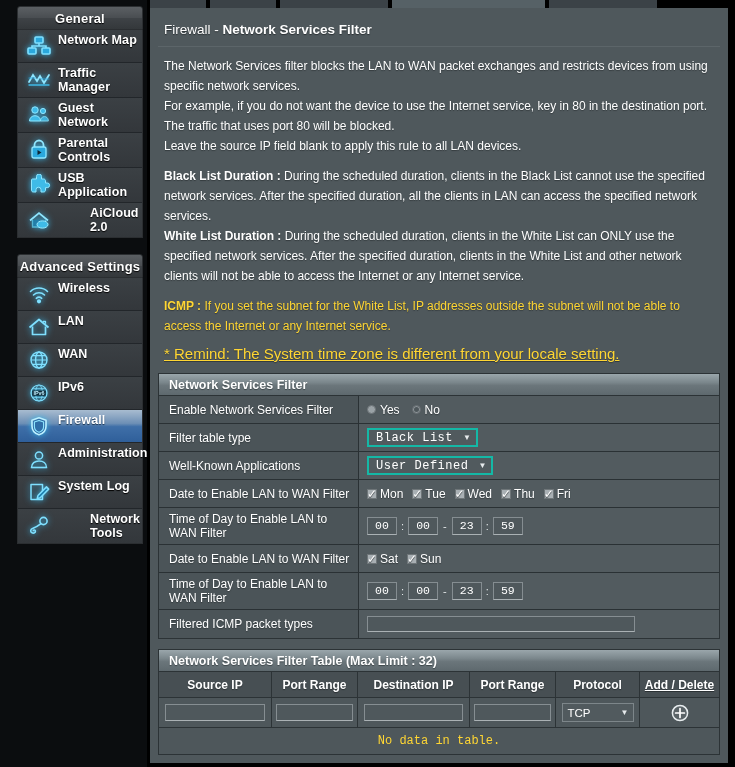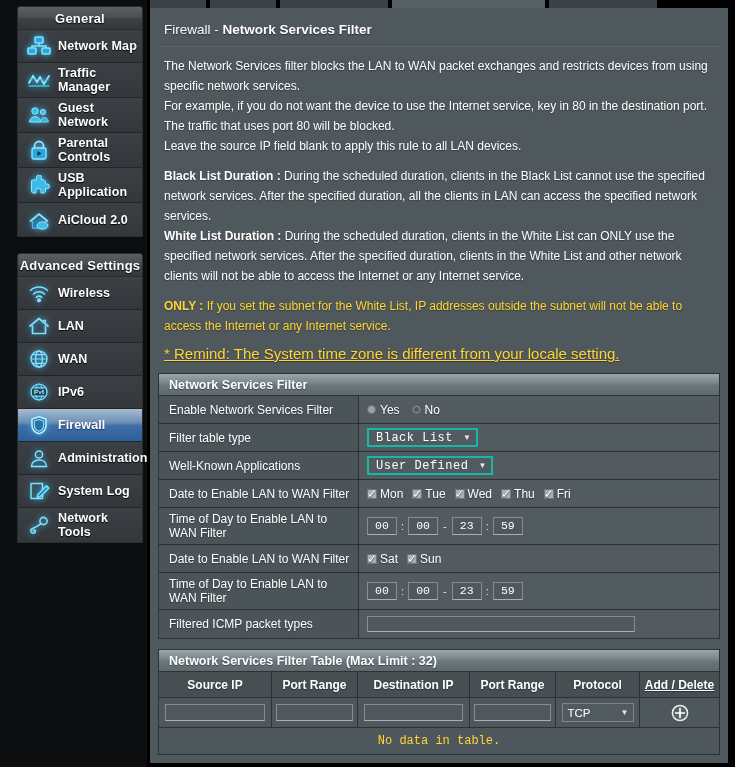--- a/index.html
+++ b/index.html
@@ -30,28 +30,28 @@
     text-shadow: 0 1px 1px #000;
     letter-spacing: .2px;
   }
   .nav-list {
     border-left: 1px solid #2b2e31;
     border-right: 1px solid #2b2e31;
     border-bottom: 1px solid #2b2e31;
     background: #2f3337;
   }
   .nav-item {
-    display: flex; align-items: center;
+    display: flex; align-items: flex-start;
     min-height: 33px;
     padding: 3px 4px 3px 6px;
     border-bottom: 1px solid #22262a;
     background: linear-gradient(to bottom, #3b4044 0%, #33373b 100%);
     cursor: pointer;
   }
-  .nav-item:last-child { border-bottom: none; }
+  .nav-item:last-child { border-bottom: none; gap: 32px; }
   .nav-item.active {
     background: linear-gradient(to bottom, #a8bcd0 0%, #6d8fb5 42%, #3f6fa8 52%, #2f5f9a 100%);
   }
   .nav-item.active .nav-label { color: #ffffff; text-shadow: 0 1px 1px #16314f; }
   .nav-ico {
     width: 30px; min-width: 30px; height: 26px;
     display: flex; align-items: center; justify-content: center;
     margin-right: 4px;
   }
   .nav-ico svg { display: block; filter: drop-shadow(0 0 3px #39b6e8); }
@@ -434,21 +434,21 @@
 
     <div class="desc">
       <p>The Network Services filter blocks the LAN to WAN packet exchanges and restricts devices from using specific network services.</p>
       <p>For example, if you do not want the device to use the Internet service, key in 80 in the destination port. The traffic that uses port 80 will be blocked.</p>
       <p>Leave the source IP field blank to apply this rule to all LAN devices.</p>
 
       <p class="gap"><b>Black List Duration :</b><span> During the scheduled duration, clients in the Black List cannot use the specified network services. After the specified duration, all the clients in LAN can access the specified network services.</span></p>
 
       <p><b>White List Duration :</b><span> During the scheduled duration, clients in the White List can ONLY use the specified network services. After the specified duration, clients in the White List and other network clients will not be able to access the Internet or any Internet service.</span></p>
 
-      <p class="note"><b>ONLY :</b><span> If you set the subnet for the White List, IP addresses outside the subnet will not be able to access the Internet or any Internet service.</span></p>
+      <p class="note"><b>ICMP :</b><span> If you set the subnet for the White List, IP addresses outside the subnet will not be able to access the Internet or any Internet service.</span></p>
 
       <a class="remind">* Remind: The System time zone is different from your locale setting.</a>
     </div>
 
     <div class="panel">
       <div class="panel-head">Network Services Filter</div>
 
       <div class="frow">
         <div class="fcell-label">Enable Network Services Filter</div>
         <div class="fcell-val">

